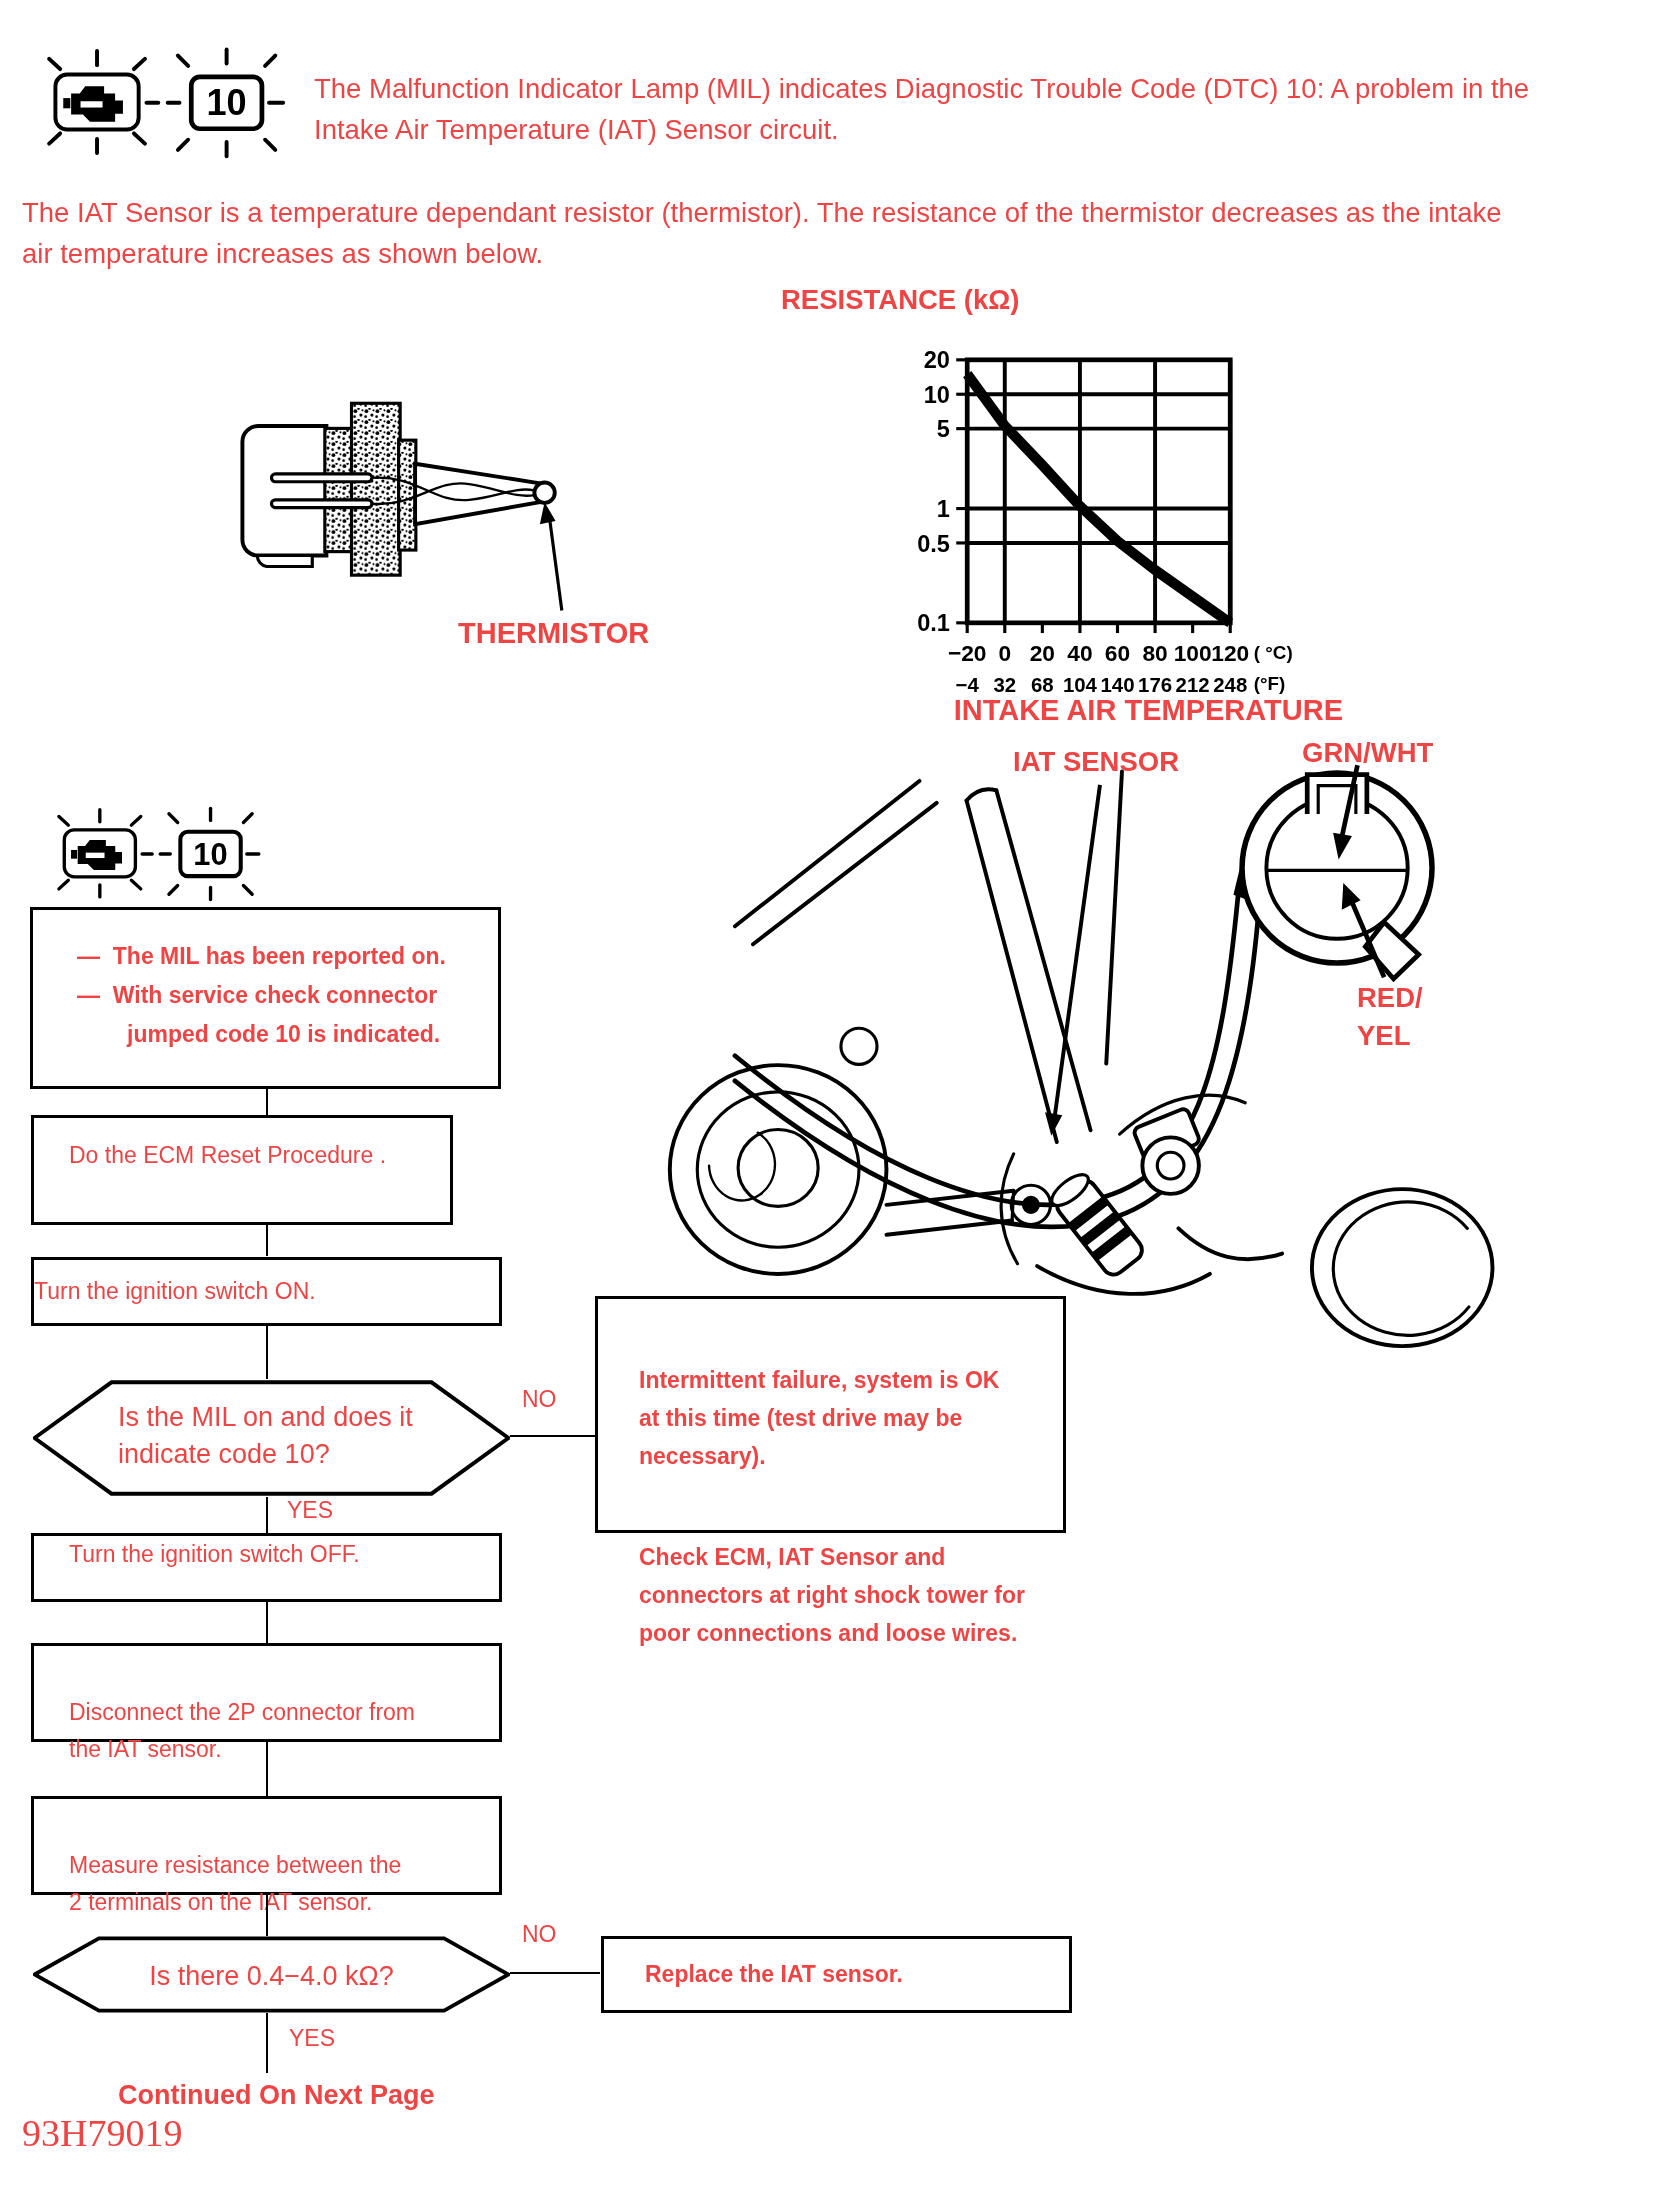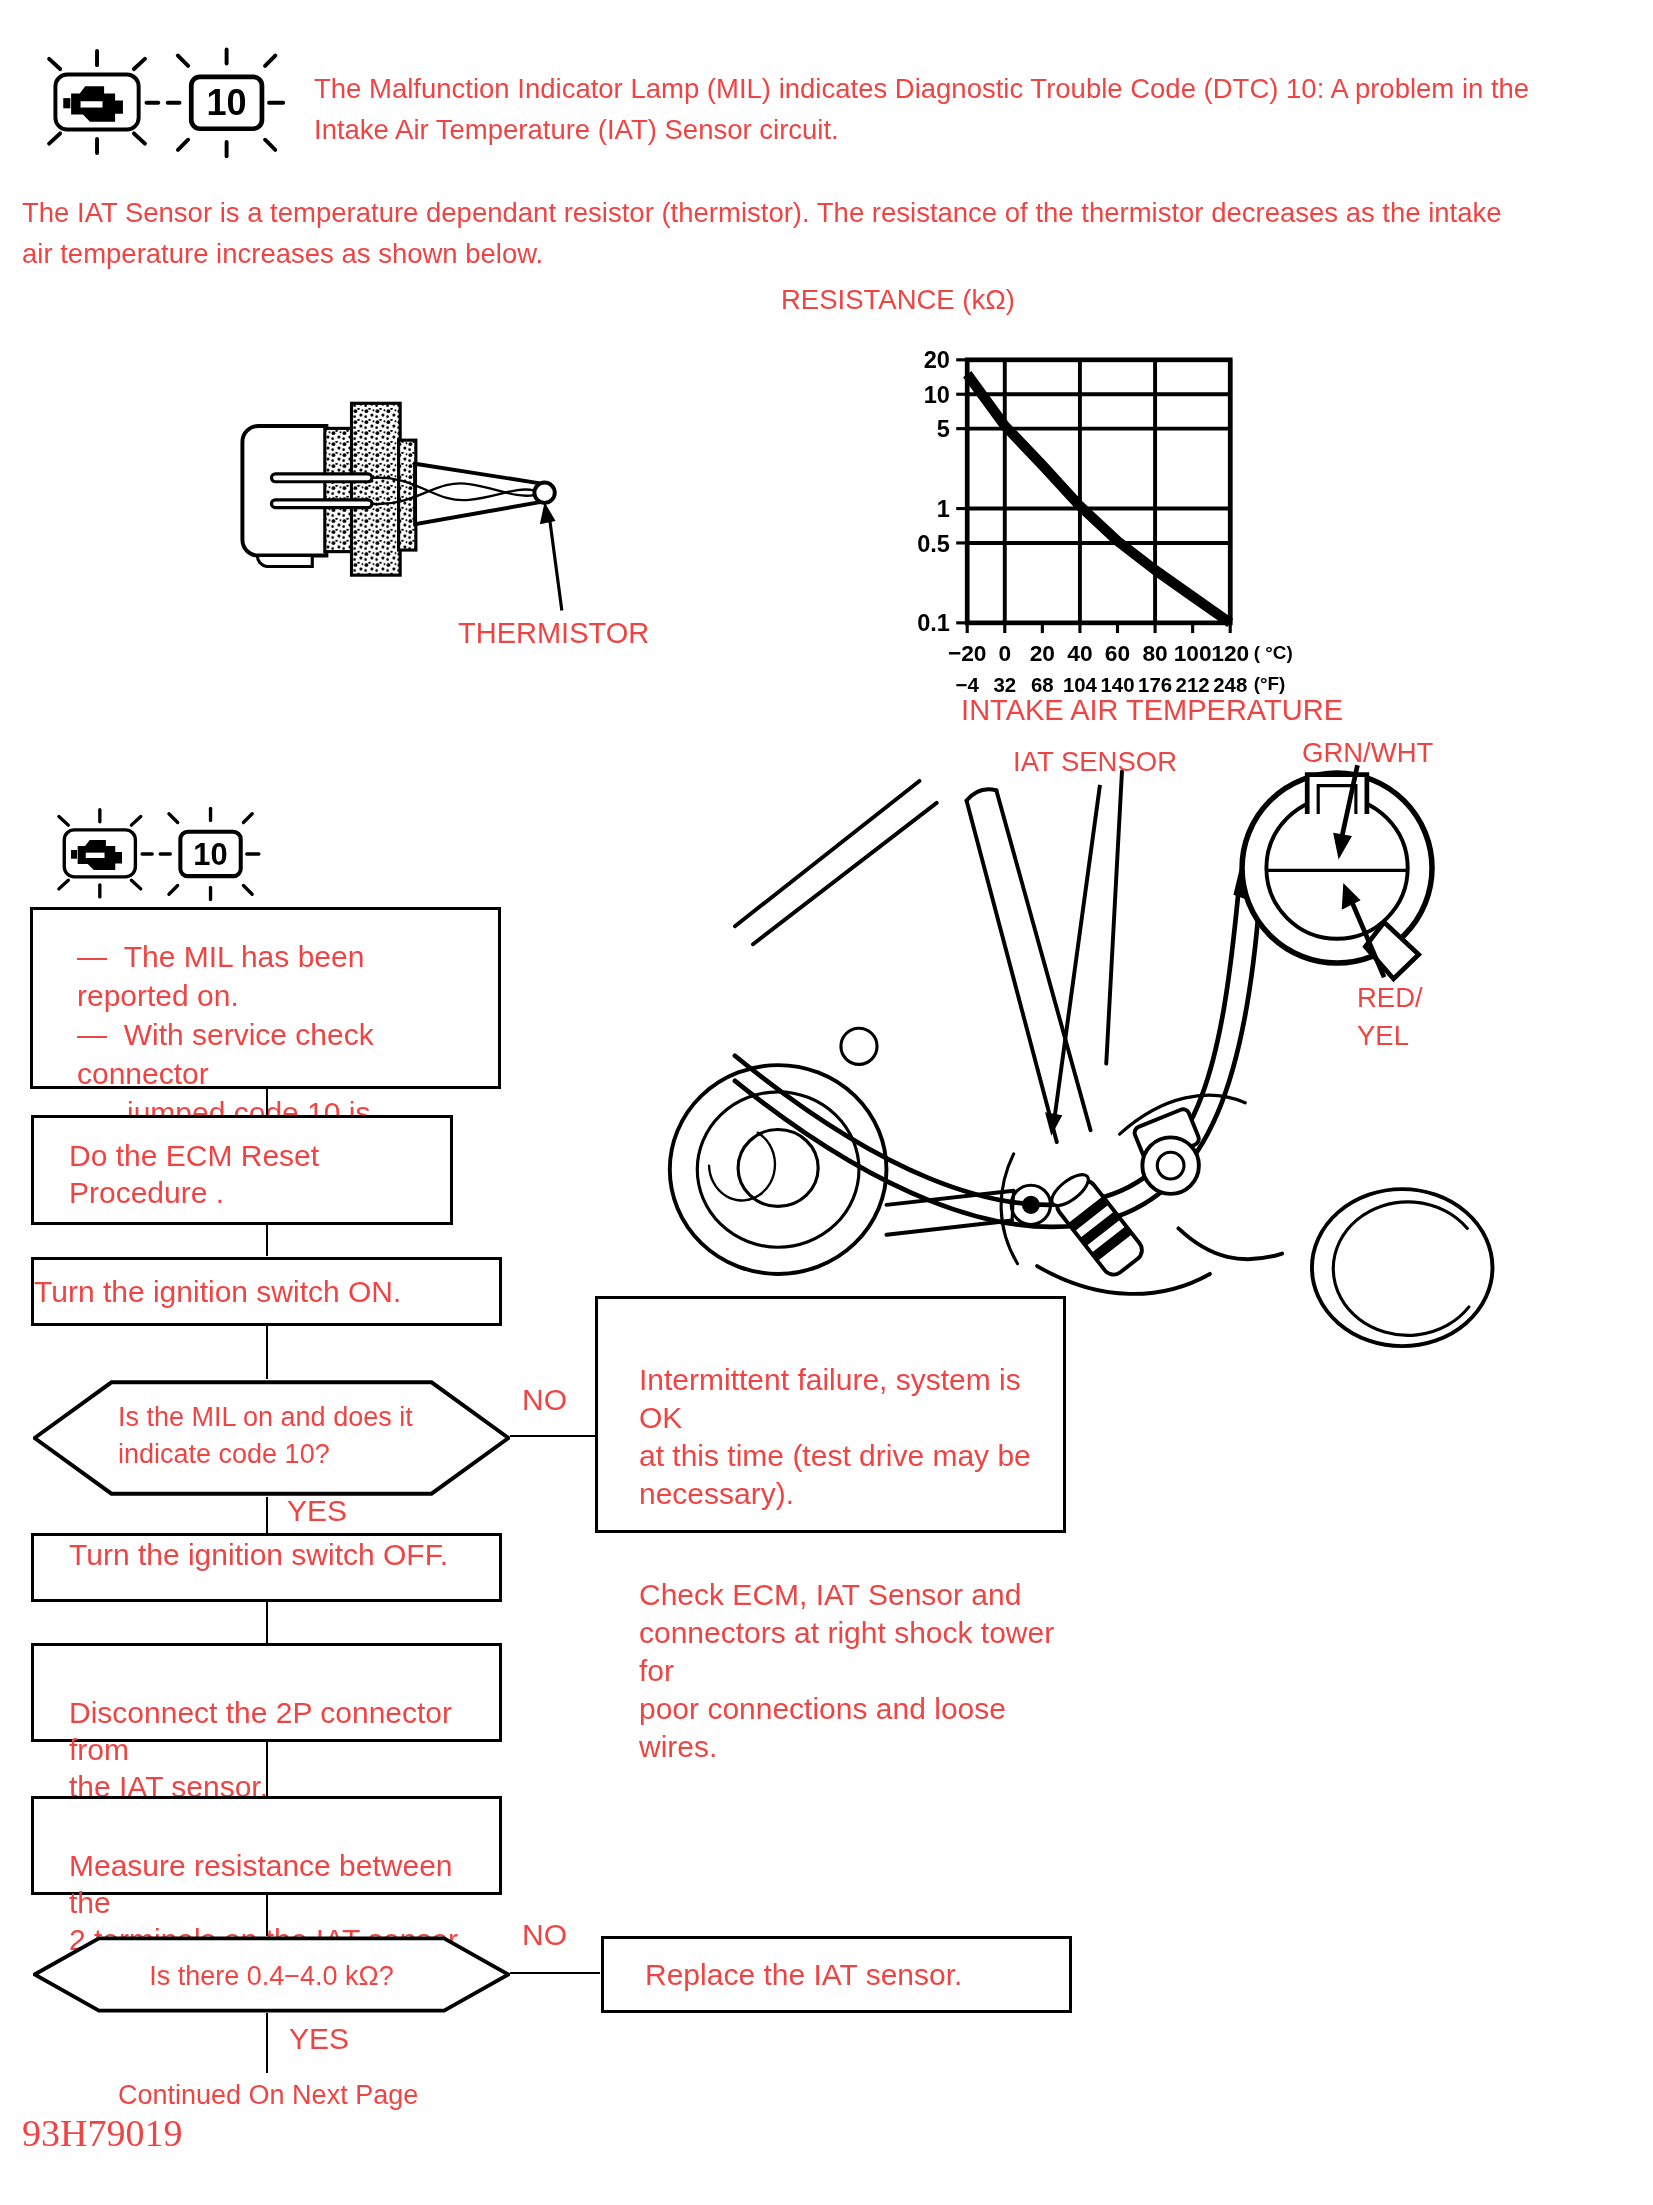--- a/index.html
+++ b/index.html
@@ -1,22 +1,22 @@
 <!DOCTYPE html>
 <html style="font-size:12.6px"><head>
 <meta charset="utf-8">
 <style>
   html,body{margin:0;padding:0;background:#e8e8e8;}
   #page{position:relative;width:1653px;height:2205px;background:#ffffff;
         font-family:"Liberation Sans","DejaVu Sans",sans-serif;color:#ef4444;overflow:hidden;}
   .abs{position:absolute;}
   .pre{white-space:pre-line;}
-  .b{font-weight:400;}
+  .b{font-weight:700;}
   .txt35{font-size:27.5px;line-height:41px;}
-  .flowtxt{font-size:30px;line-height:37px;}
+  .flowtxt{font-size:23px;line-height:37px;}
   .pbox{background:#fff;border:3.1px solid #000;box-sizing:border-box;}
   .pbox5{background:#fff;border:3.9px solid #000;box-sizing:border-box;}
   .vline{width:2.4px;background:#000;}
   .hline{height:2.4px;background:#000;}
   .hexwrap{position:absolute;}
   .hexwrap svg{position:absolute;left:0;top:0;}
   .hextext{position:absolute;font-size:27px;line-height:37px;}
   svg text{font-family:"Liberation Sans","DejaVu Sans",sans-serif;}
 </style>
 </head>

